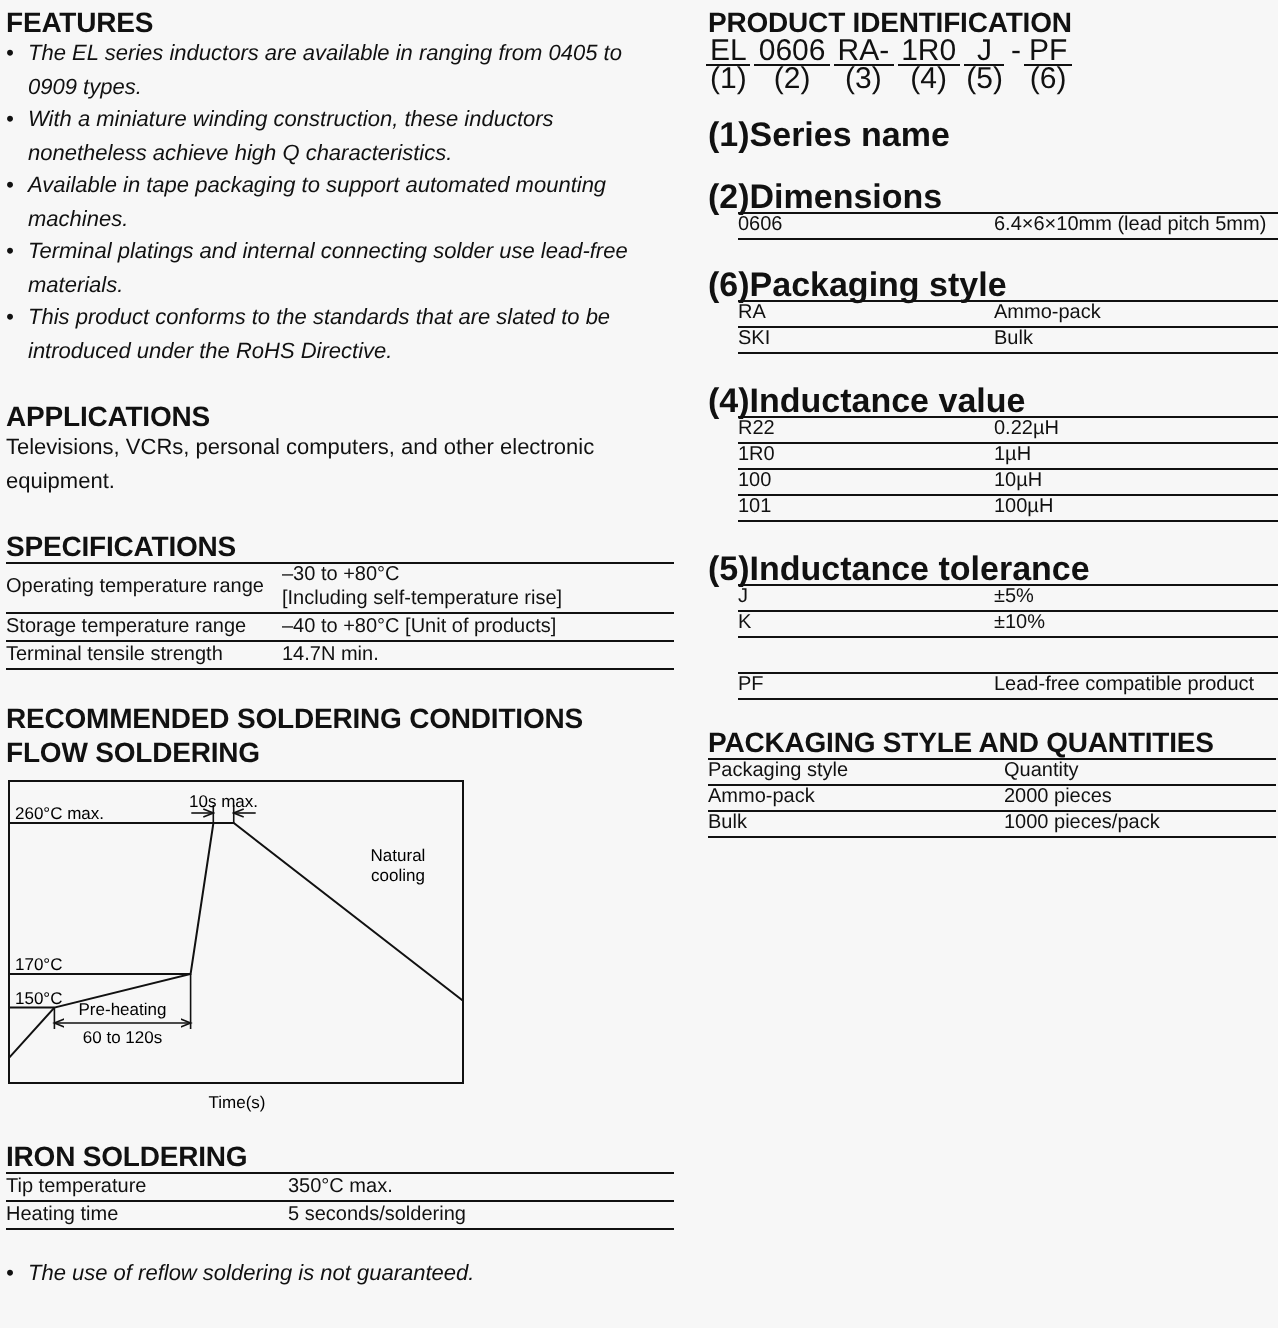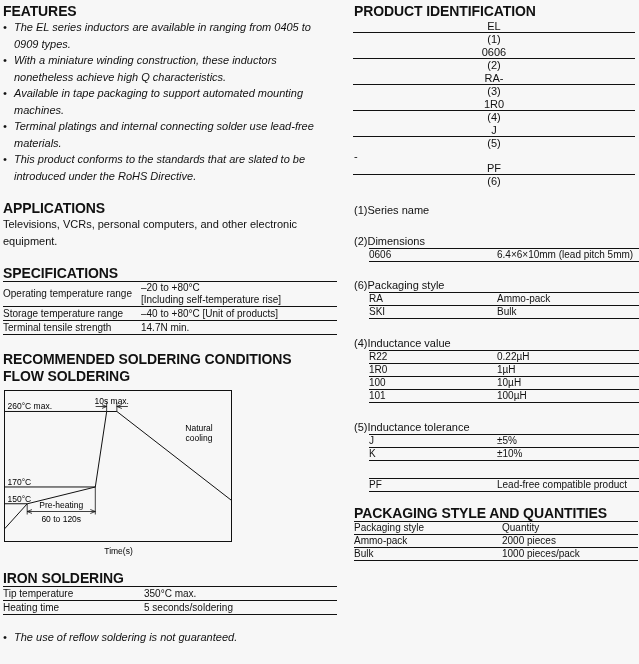--- a/index.html
+++ b/index.html
@@ -22,27 +22,27 @@
   }
   p.para { margin: 0; line-height: 16.5px; }
   table.spec { border-collapse: collapse; width: 100%; font-size: 10px; }
   table.spec td { padding: 0 0 0 0; line-height: 12px; vertical-align: middle; }
   table.spec tr { border-bottom: 1px solid #111; }
   table.spec.top-line { border-top: 1.5px solid #111; }
   table.spec tr:last-child { border-bottom: 1.5px solid #111; }
   .gap-m { height: 16px; }
 
   
-  .code-row { display: flex; margin-top: 1px; font-size: 11px; flex-direction: column; }
+  .code-row { display: flex; margin-top: 1px; font-size: 15px; }
   .code-cell { display: flex; flex-direction: column; align-items: center; margin-right: 4px; }
   .code-cell .code { line-height: 12px; border-bottom: 1px solid #111; padding: 0 1px; width: 100%; text-align: center; }
   .code-cell .num { line-height: 13px; }
   .code-sep { line-height: 12px; margin-right: 3px; }
 
-  .sub-head { line-height: 14px; font-size: 11px; }
+  .sub-head { line-height: 14px; font-size: 17px; font-weight: bold; }
   .sub-table { margin-left: 15px; width: 269px; }
   .sub-table td:first-child { width: 128px; }
 
   .chart-wrap { position: relative; width: 334px; height: 175px; margin-top: 3px; }
   svg text { font-family: "Liberation Sans", "DejaVu Sans", sans-serif; }
 </style>
 </head>
 <body>
 
 <div class="col-left">
@@ -57,21 +57,21 @@
   <div class="gap-m" style="height:17px"></div>
   <h2>APPLICATIONS</h2>
   <p class="para" style="padding-right:4px">Televisions, VCRs, personal computers, and other electronic equipment.</p>
   <div style="height:17px"></div>
   <h2>SPECIFICATIONS</h2>
   <table class="spec top-line">
     <tbody>
         <tr>
       <td style="width:138px">Operating temperature range</td>
       <td>
-        <div>–20 to +80°C</div>
+        <div>–30 to +80°C</div>
         <div>[Including self-temperature rise]</div>
       </td>
     </tr>
     <tr>
       <td style="line-height:13px">Storage temperature range</td>
       <td>–40 to +80°C [Unit of products]</td>
     </tr>
     <tr>
       <td style="line-height:13px">Terminal tensile strength</td>
       <td>14.7N min.</td>

